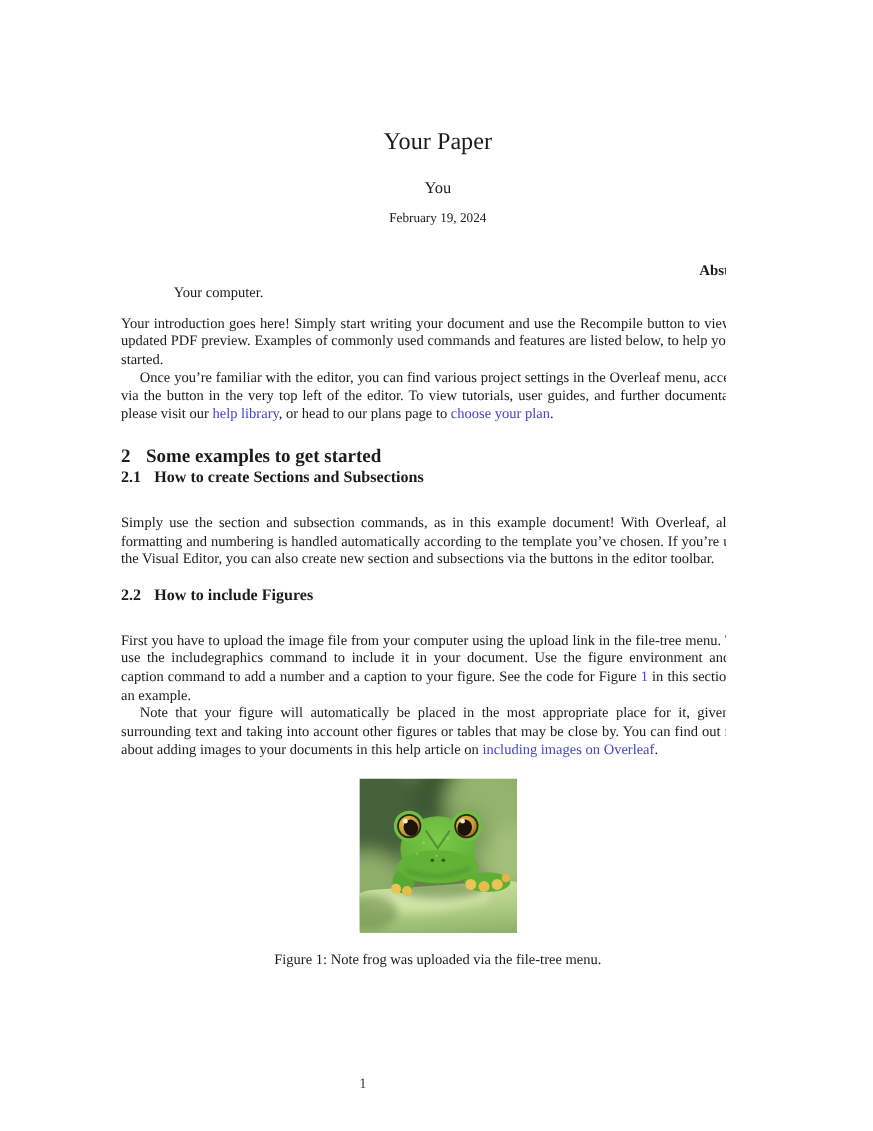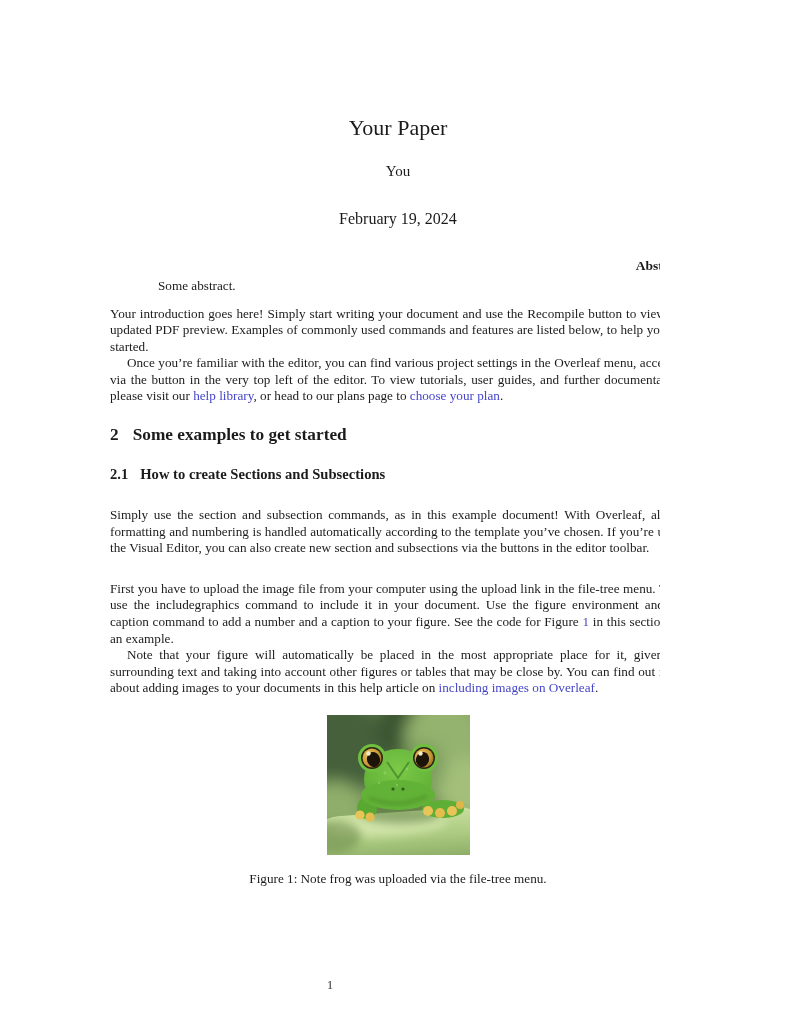--- a/index.html
+++ b/index.html
@@ -19,34 +19,34 @@
     overflow: hidden;
   }
   .content {
     position: absolute;
     left: 110px;
     top: 0;
     width: 576px;
   }
   .doc-title   { margin-top: 114px; font-size: 22px;  line-height: 27px; text-align: center; font-weight: 400; }
   .doc-author  { margin-top: 21px;  font-size: 15px;  line-height: 19px; text-align: center; }
-  .doc-date    { margin-top: 28px;  font-size: 16px;  line-height: 19px; text-align: center; }
+  .doc-date    { margin-top: 8px;  font-size: 12px;  line-height: 19px; text-align: center; }
   .abstract-heading { margin-top: 30px; font-size: 13.5px; line-height: 16px; font-weight: 700; text-align: right; }
   .abstract-text    { margin: 4px 33px 0 33px; text-indent: 15px; font-size: 13.2px; line-height: 16.5px; }
   .sec-heading {
     font-size: 17.3px; line-height: 21px; font-weight: 700;
   }
   .sec-heading .sec-num { display: inline-block; margin-right: 14px; }
   .subsec-heading {
     font-size: 14.6px; line-height: 18px; font-weight: 700;
   }
   .subsec-heading .sec-num { display: inline-block; margin-right: 12px; }
   #sec1-heading  { margin-top: 23px; }
   #sec2-heading  { margin-top: 19px; }
-  #sub21-heading { margin-top: 20px; }
+  #sub21-heading { margin-top: 0; }
   #sub22-heading { margin-top: 15px; }
   p.body {
     margin: 0; font-size: 13.2px; line-height: 16.6px;
     text-align: justify;
   }
   p.first-para  { margin-top: 11px; }
   p.follow-para { margin-top: 0; text-indent: 17px; }
   p.sub-para    { margin-top: 24px; }
   a.doc-link { color: var(--link); text-decoration: none; cursor: pointer; }
   .figure-wrap { margin-top: 18px; text-align: center; }
@@ -61,31 +61,32 @@
 <body>
 
 <div class="page">
   <div class="content">
 
     <div class="doc-title">Your Paper</div>
     <div class="doc-author">You</div>
     <div class="doc-date">February 19, 2024</div>
 
     <div class="abstract-heading">Abstract</div>
-    <div class="abstract-text">Some abstract.</div>
+    <div class="abstract-text">Your computer.</div>
 
 
     <p class="body first-para">Your introduction goes here! Simply start writing your document and use the Recompile button to view the updated PDF preview. Examples of commonly used commands and features are listed below, to help you get started.</p>
     <p class="body follow-para"><span>Once you’re familiar with the editor, you can find various project settings in the Overleaf menu, accessed via the button in the very top left of the editor. To view tutorials, user guides, and further documentation, please visit our </span><a class="doc-link">help library</a><span>, or head to our plans page to </span><a class="doc-link">choose your plan</a><span>.</span></p>
 
     <div class="sec-heading" id="sec2-heading"><span class="sec-num">2</span><span>Some examples to get started</span></div>
 
     <div class="subsec-heading" id="sub21-heading"><span class="sec-num">2.1</span><span>How to create Sections and Subsections</span></div>
     <p class="body sub-para">Simply use the section and subsection commands, as in this example document! With Overleaf, all the formatting and numbering is handled automatically according to the template you’ve chosen. If you’re using the Visual Editor, you can also create new section and subsections via the buttons in the editor toolbar.</p>
 
+    <div class="subsec-heading" id="sub22-heading"><span class="sec-num">2.2</span><span>How to include Figures</span></div>
 
     <p class="body sub-para"><span>First you have to upload the image file from your computer using the upload link in the file-tree menu. Then use the includegraphics command to include it in your document. Use the figure environment and the caption command to add a number and a caption to your figure. See the code for Figure </span><a class="doc-link">1</a><span> in this section for an example.</span></p>
     <p class="body follow-para"><span>Note that your figure will automatically be placed in the most appropriate place for it, given the surrounding text and taking into account other figures or tables that may be close by. You can find out more about adding images to your documents in this help article on </span><a class="doc-link">including images on Overleaf</a><span>.</span></p>
 
     <div class="figure-wrap">
       <svg width="143" height="140" viewBox="0 0 143 140" role="img">
         <defs>
           <filter id="blur8" x="-30%" y="-30%" width="160%" height="160%">
               <feGaussianBlur stdDeviation="8"></feGaussianBlur>
             </filter>

